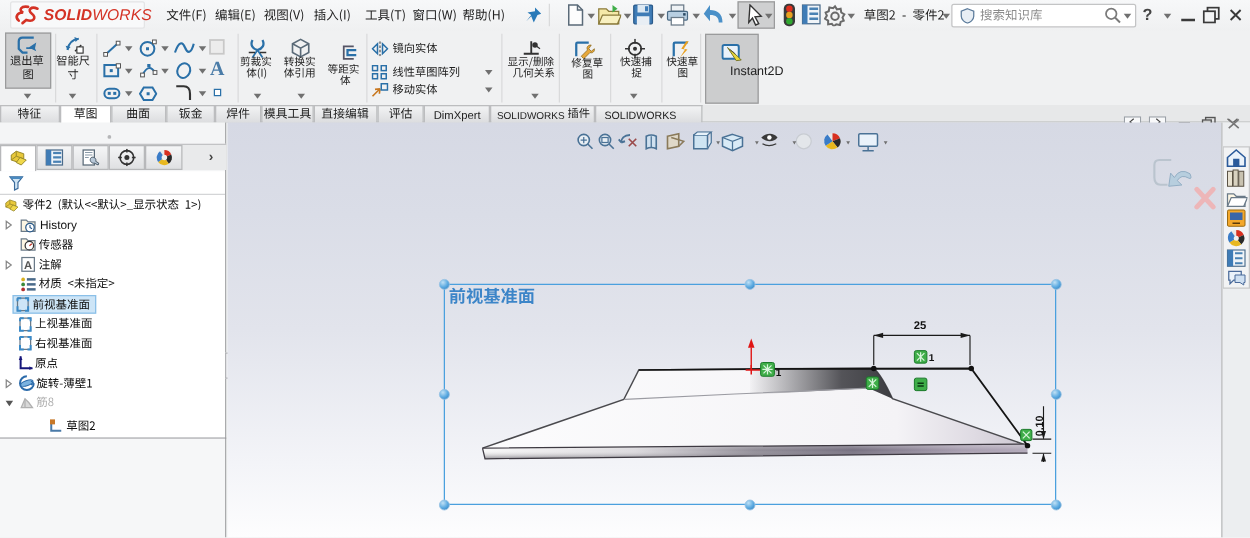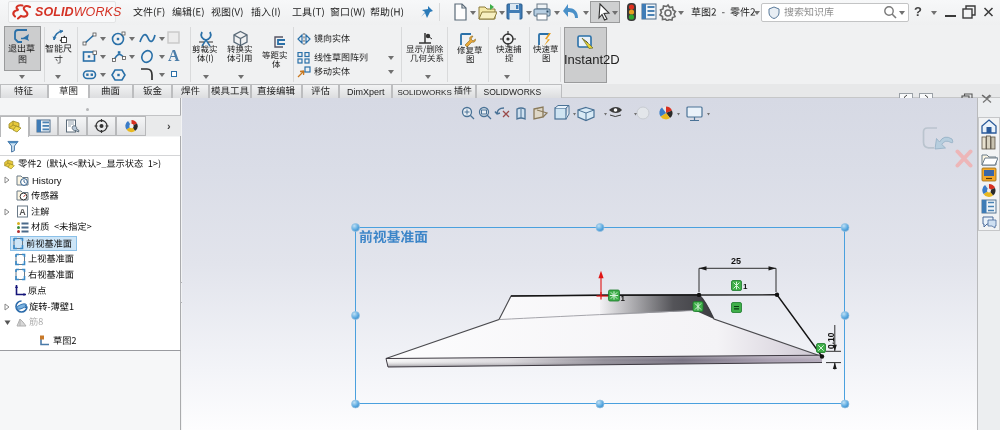--- a/index.html
+++ b/index.html
@@ -524,21 +524,21 @@
         </g>
       </svg>
     </div>
 
 <div class="a" style="left:564px;top:27px;width:43px;height:56px;background:#cccdce;border:1px solid #9a9b9c"></div>
 <svg class="a" style="left:577px;top:35px" width="17" height="15" viewBox="0 0 17 15">
       <rect x="1" y="1" width="13" height="11" rx="1.5" fill="#eaf2fa" stroke="#2a70a8" stroke-width="1.6"></rect>
       <path d="M5 3 L13 10 L16 13 L12 13.5 Z" fill="#e8d83a" stroke="#6a6a20" stroke-width=".7"></path>
       <path d="M7 4.5 L9 6.5 M9 6 L11 8" stroke="#3a3a2a" stroke-width=".7"></path>
     </svg>
-<div class="a" style="left:564px;top:52px;font-size:13px;color:#222">Instant2D</div>
+<div class="a" style="left:584px;top:52px;font-size:10px;color:#222">Instant2D</div>
 
 <div class="a" style="left:0;top:84px;width:1000px;height:14px;background:#e7e8e9;border-bottom:1px solid #c6c7c8"></div>
 <div class="a" style="left:0;top:84px;width:546px;height:13.5px">
  <div class="a" style="left:0;top:0;width:48px;height:13.5px;background:linear-gradient(#f2f3f4,#dcdddf);border:1px solid #bcbdbf;border-bottom:none"></div>
  <div class="a" style="left:48px;top:0;width:41px;height:14.5px;background:#fff;border:1px solid #bcbdbf;border-bottom:none"></div>
  <div class="a" style="left:89px;top:0;width:44px;height:13.5px;background:linear-gradient(#f2f3f4,#dcdddf);border:1px solid #bcbdbf;border-bottom:none"></div>
  <div class="a" style="left:133px;top:0;width:39px;height:13.5px;background:linear-gradient(#f2f3f4,#dcdddf);border:1px solid #bcbdbf;border-bottom:none"></div>
  <div class="a" style="left:172px;top:0;width:37px;height:13.5px;background:linear-gradient(#f2f3f4,#dcdddf);border:1px solid #bcbdbf;border-bottom:none"></div>
  <div class="a" style="left:209px;top:0;width:41.5px;height:13.5px;background:linear-gradient(#f2f3f4,#dcdddf);border:1px solid #bcbdbf;border-bottom:none"></div>
  <div class="a" style="left:250.5px;top:0;width:51px;height:13.5px;background:linear-gradient(#f2f3f4,#dcdddf);border:1px solid #bcbdbf;border-bottom:none"></div>

